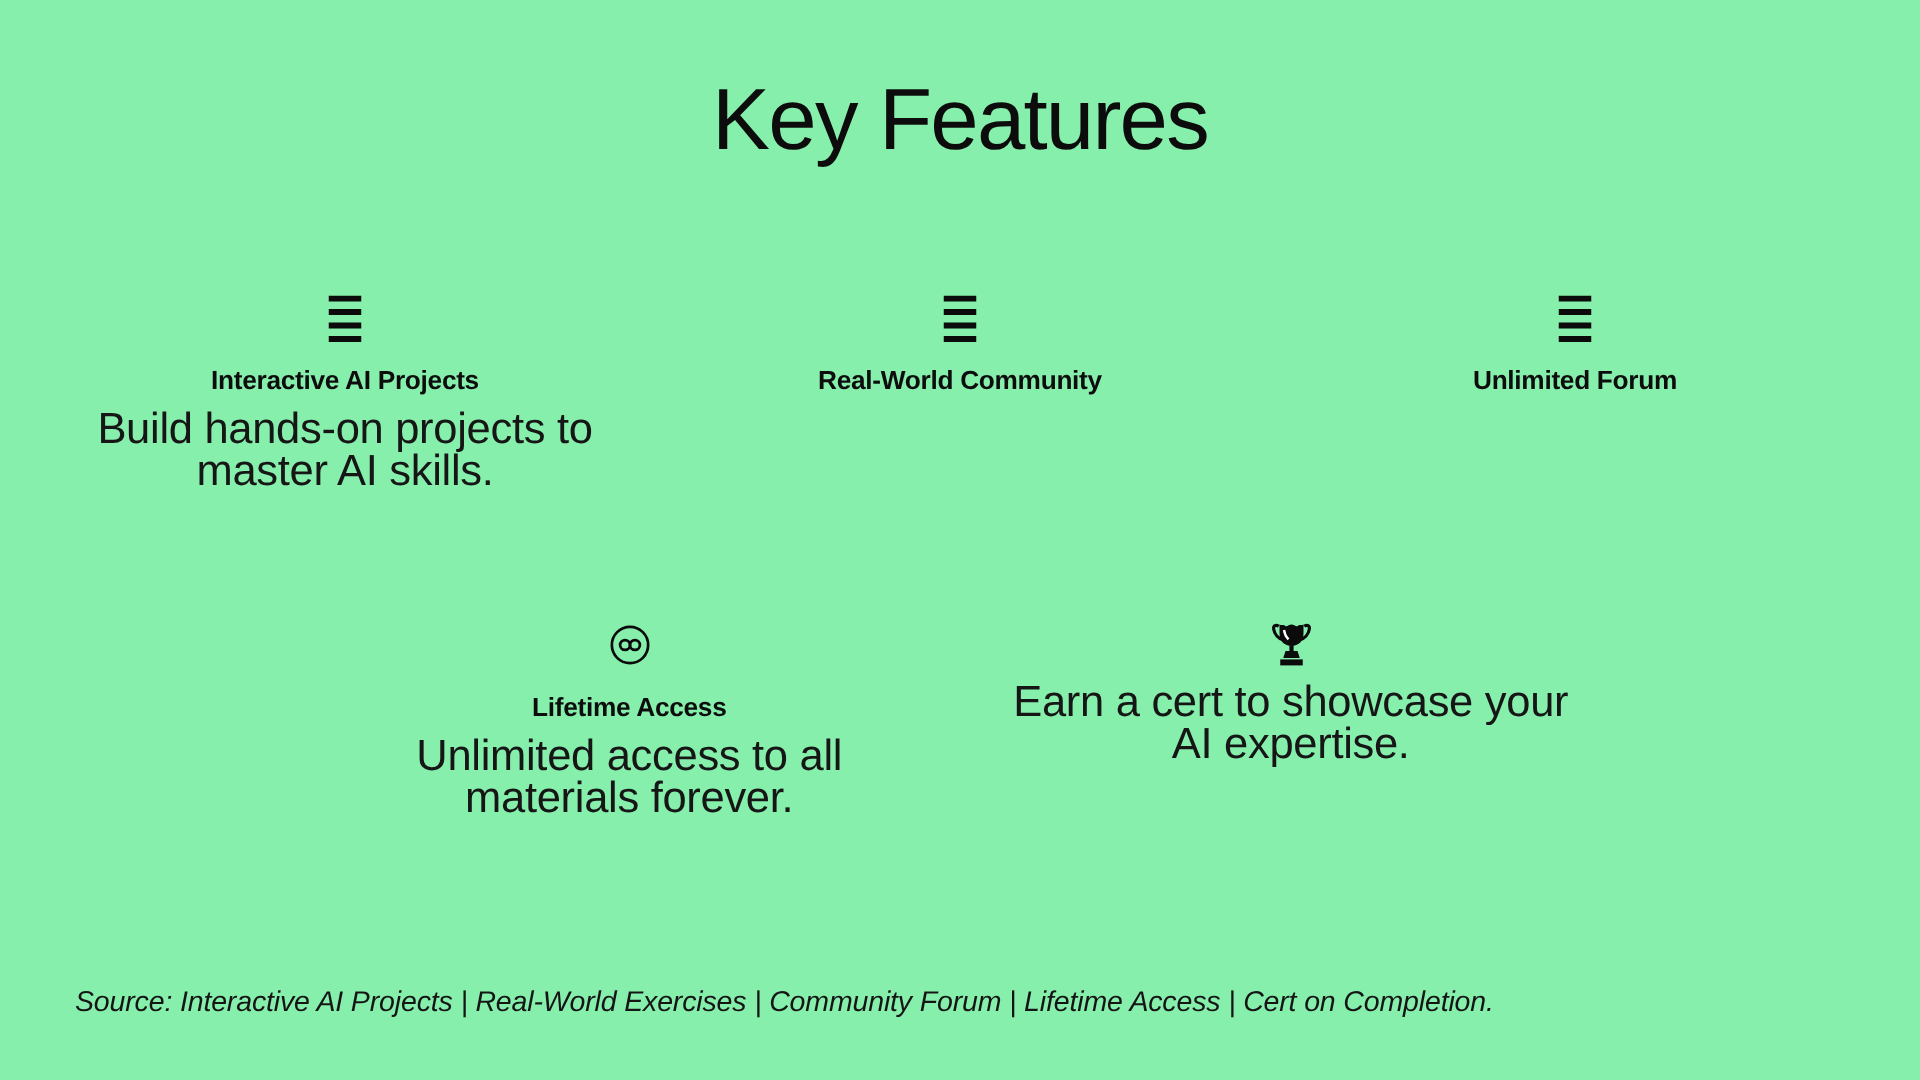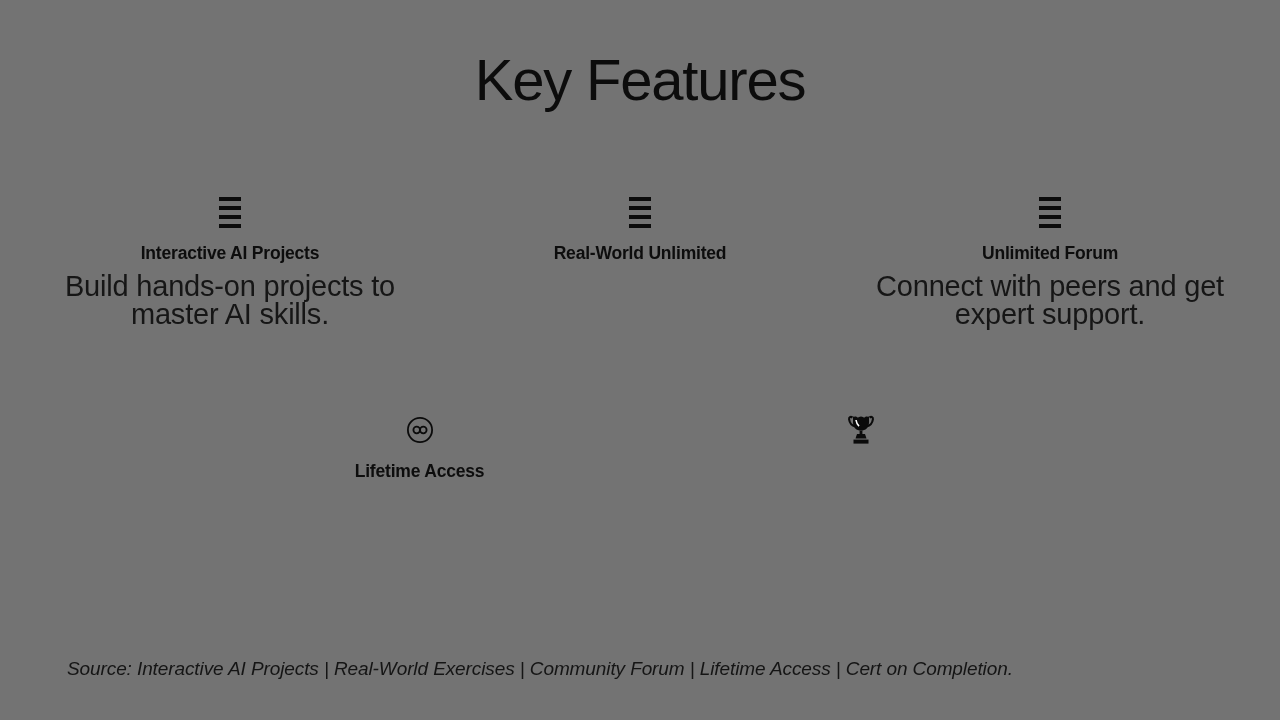--- a/index.html
+++ b/index.html
@@ -5,21 +5,21 @@
   html, body {
     margin: 0;
     padding: 0;
     background: #ffffff;
     font-family: "Liberation Sans", sans-serif;
   }
   .slide {
     position: relative;
     width: 1280px;
     height: 720px;
-    background: #737373;
+    background: #86efac;
     overflow: hidden;
   }
   .page-title {
     position: absolute;
     top: 48px;
     left: 0;
     width: 100%;
     margin: 0;
     text-align: center;
     font-size: 58px;
@@ -61,21 +61,21 @@
   .feature-desc {
     margin-top: 8px;
     font-size: 29px;
     line-height: 28px;
     letter-spacing: -0.2px;
     color: #161616;
     white-space: pre-line;
   }
   .source-line {
     position: absolute;
-    left: 67px;
+    left: 50px;
     top: 656px;
     font-style: italic;
     font-size: 19px;
     letter-spacing: -0.1px;
     color: #151515;
     line-height: 26px;
   }
   svg { display: block; }
 </style>
 </head>
@@ -107,65 +107,67 @@
       <div class="feature-icon">
         <svg width="22" height="31" viewBox="0 0 22 31" aria-hidden="true">
           <g fill="#0b0b0b">
             <rect x="0" y="0" width="22" height="4"></rect>
             <rect x="0" y="9" width="22" height="4"></rect>
             <rect x="0" y="18" width="22" height="4"></rect>
             <rect x="0" y="27" width="22" height="4"></rect>
           </g>
         </svg>
       </div>
-      <div class="feature-title">Real-World Unlimited</div>
+      <div class="feature-title">Real-World Community</div>
     </div>
 
     <div class="feature-card">
       <div class="feature-icon">
         <svg width="22" height="31" viewBox="0 0 22 31" aria-hidden="true">
           <g fill="#0b0b0b">
             <rect x="0" y="0" width="22" height="4"></rect>
             <rect x="0" y="9" width="22" height="4"></rect>
             <rect x="0" y="18" width="22" height="4"></rect>
             <rect x="0" y="27" width="22" height="4"></rect>
           </g>
         </svg>
       </div>
       <div class="feature-title">Unlimited Forum</div>
-      <div class="feature-desc">Connect with peers and get
-expert support.</div>
     </div>
 
   </div>
 
   <div class="feature-row row-2">
 
     <div class="feature-card">
       <div class="feature-icon">
         <svg width="28" height="28" viewBox="0 0 28 28" aria-hidden="true" fill="none" stroke="#0b0b0b">
           <circle cx="14" cy="14" r="12.1" stroke-width="1.8"></circle>
           <circle cx="10.7" cy="14" r="3.3" stroke-width="1.8"></circle>
           <circle cx="17.3" cy="14" r="3.3" stroke-width="1.8"></circle>
         </svg>
       </div>
       <div class="feature-title">Lifetime Access</div>
+      <div class="feature-desc">Unlimited access to all
+materials forever.</div>
     </div>
 
     <div class="feature-card">
       <div class="feature-icon">
         <svg width="30" height="33" viewBox="0 0 30 33" aria-hidden="true">
           <path d="M6.5 3.5 C4.5 2.2 2.8 3.2 3.1 5.3 C3.6 8.8 6.2 11.7 9.6 12.6" fill="none" stroke="#0b0b0b" stroke-width="2.1"></path>
           <path d="M23.5 3.5 C25.5 2.2 27.2 3.2 26.9 5.3 C26.4 8.8 23.8 11.7 20.4 12.6" fill="none" stroke="#0b0b0b" stroke-width="2.1"></path>
           <path d="M7 2.2 C8.1 3.5 9.6 1.9 10.7 3.1 C11.8 4.3 13.1 2.4 15 2.4 C16.9 2.4 18.2 4.3 19.3 3.1 C20.4 1.9 21.9 3.5 23 2.2 L23 8.2 C23 13.8 19.5 16.6 15 16.6 C10.5 16.6 7 13.8 7 8.2 Z" fill="#0b0b0b"></path>
           <path d="M10 6 C10.4 8.6 11.4 10.7 13 12.2" stroke="#ffffff" stroke-width="1.6" fill="none"></path>
           <rect x="13.6" y="16.6" width="2.8" height="3.4" fill="#0b0b0b"></rect>
           <path d="M11 20 L19 20 L20.5 24.6 L9.5 24.6 Z" fill="#0b0b0b"></path>
           <rect x="7.5" y="25.6" width="15" height="4" fill="#0b0b0b"></rect>
         </svg>
       </div>
+      <div class="feature-desc">Earn a cert to showcase your
+AI expertise.</div>
     </div>
 
   </div>
 
   <div class="source-line">Source: Interactive AI Projects | Real-World Exercises | Community Forum | Lifetime Access | Cert on Completion.</div>
 
 </div>
 
 </body></html>

